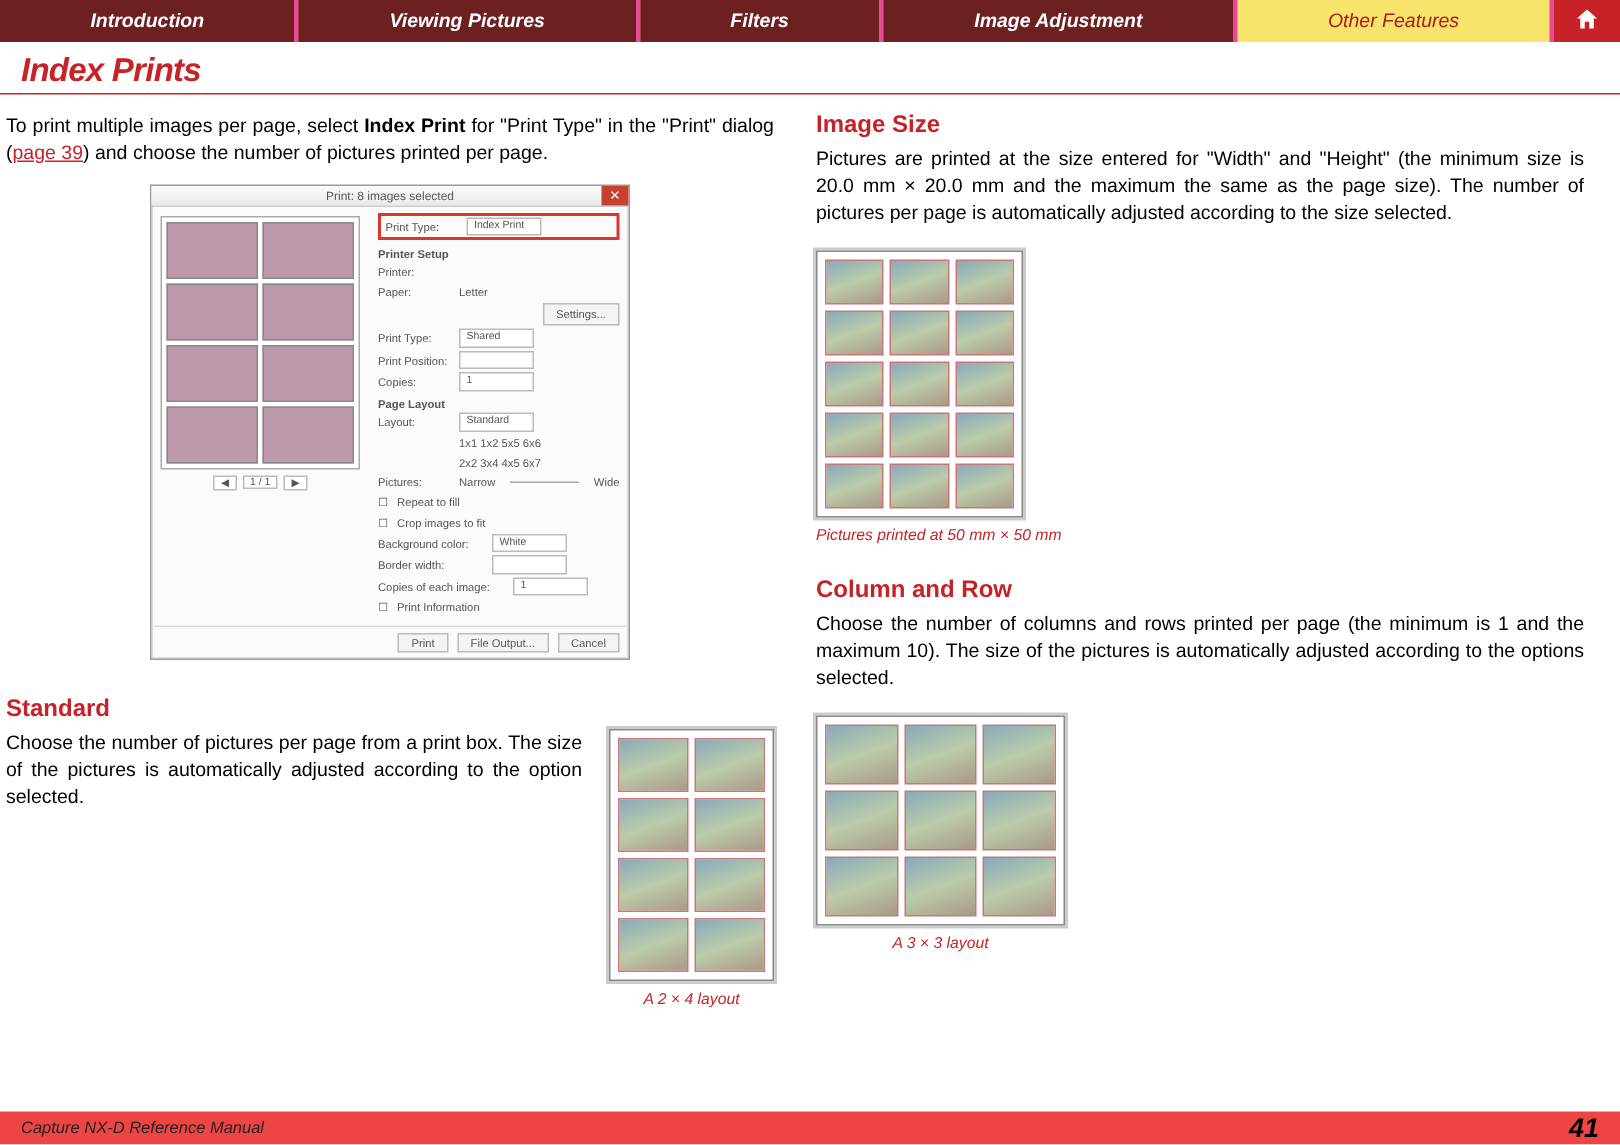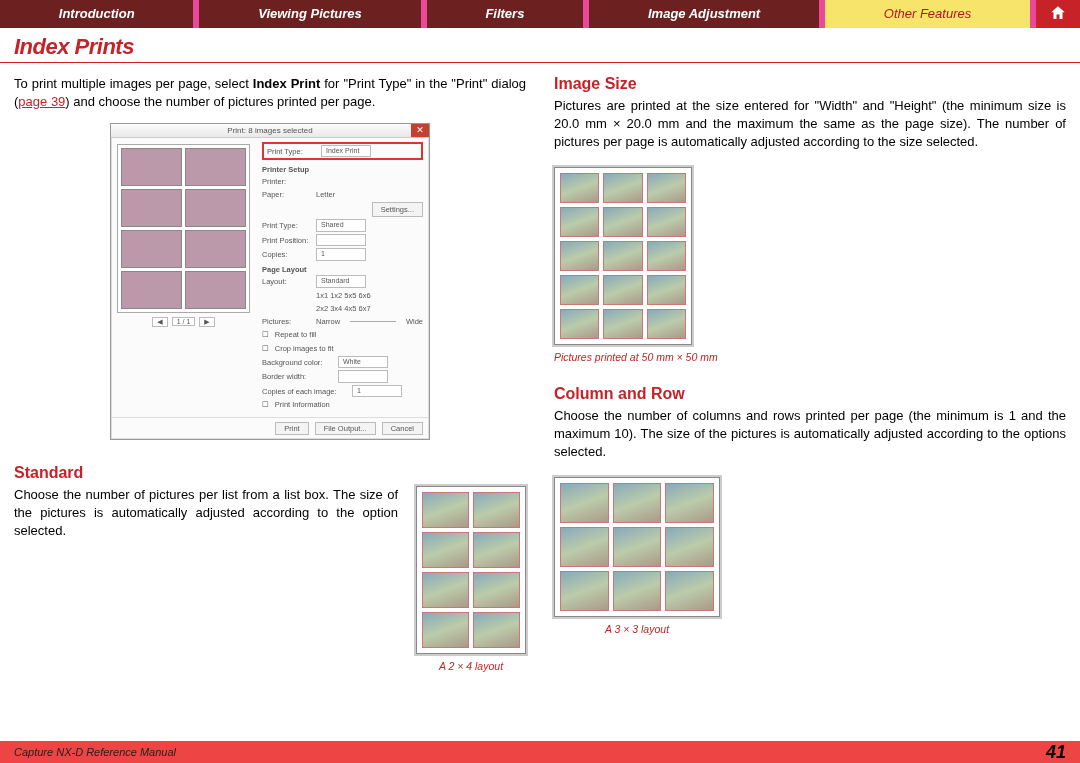--- a/index.html
+++ b/index.html
@@ -20,21 +20,21 @@
     background: #f6e56a;
   }
   .topnav .tab {
     flex: 1 1 auto;
     text-align: center;
     color: #fff;
     font-weight: 600;
     font-size: 13px;
     line-height: 28px;
     background: #6d2020;
-    border-right: 6px solid #ec4899;
+    border-right: 3px solid #ec4899;
     font-style: italic;
   }
   .topnav .tab.active {
     background: #f6e56a;
     color: #b01a1d;
     font-weight: 400;
   }
   .topnav .home {
     width: 44px;
     background: #c62227;
@@ -56,21 +56,21 @@
   }
   .title-rule {
     border: none;
     border-top: 1px solid #c62227;
     margin: 0 0 6px 0;
   }
 
   
   .content {
     display: flex;
-    padding: 0 14px 0 14px;
+    padding: 0 14px 0 4px;
     gap: 28px;
     height: 670px;
     margin-top: 12px;
   }
   .col {
     width: 512px;
     position: relative;
   }
   .col p.body {
     font-size: 13px;
@@ -332,21 +332,21 @@
       </div>
       <div class="pd-bottom">
         <span class="pd-btn">Print</span>
         <span class="pd-btn">File Output...</span>
         <span class="pd-btn">Cancel</span>
       </div>
     </div>
 
     <div class="section-head">Standard</div>
     <div class="standard-row">
-      <p class="body">Choose the number of pictures per list from a list box. The size of the pictures is automatically adjusted according to the option selected.</p>
+      <p class="body">Choose the number of pictures per page from a print box. The size of the pictures is automatically adjusted according to the option selected.</p>
       <div>
         <div class="sheet sheet-2x4">
           <div class="sheet-grid">
             <div class="cell c0"></div>
               <div class="cell c1"></div>
             <div class="cell c2"></div>
               <div class="cell c7"></div>
             <div class="cell c6"></div>
               <div class="cell c3"></div>
             <div class="cell c4"></div>

